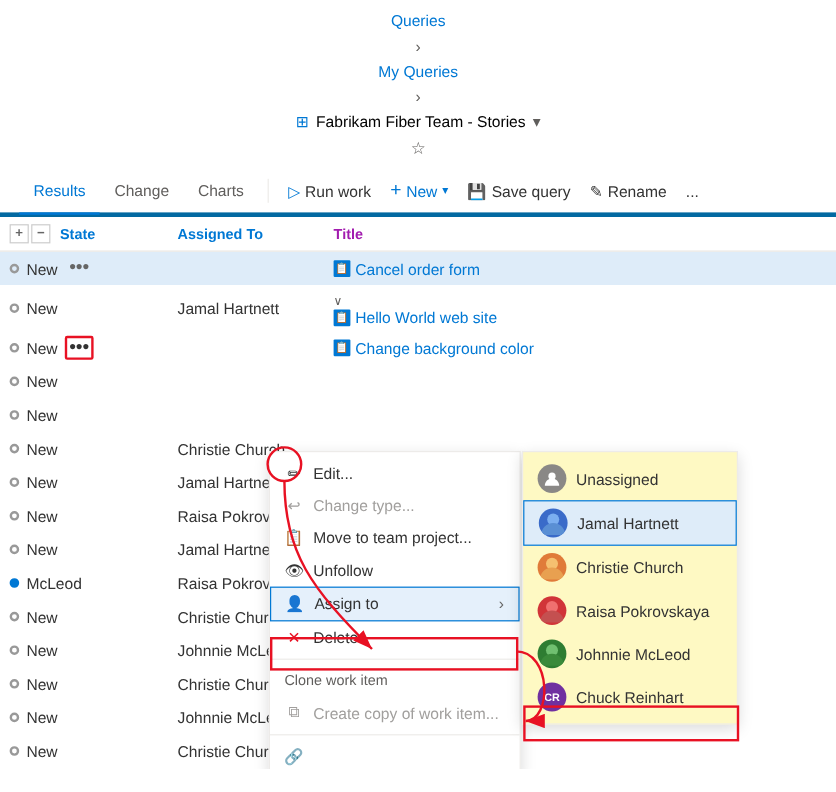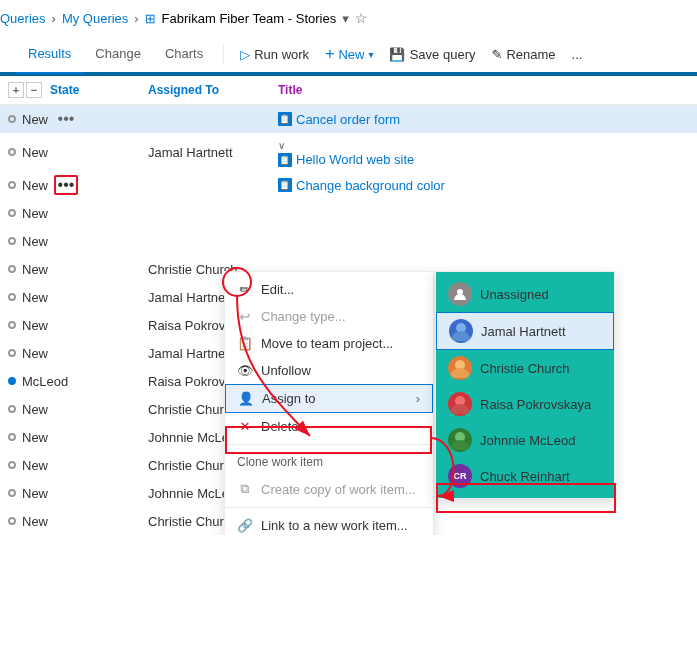--- a/index.html
+++ b/index.html
@@ -1,19 +1,19 @@
 <!DOCTYPE html>
 <html><head>
   <meta charset="utf-8">
   <style>
     * { box-sizing: border-box; margin: 0; padding: 0; }
     body { font-family: 'Segoe UI', Tahoma, Geneva, Verdana, sans-serif; font-size: 13px; background: #fff; color: #333; width: 697px; height: 660px; overflow: hidden; }
 
     
-    .breadcrumb { display: flex; align-items: center; padding: 10px 0; font-size: 13px; color: #0078d4; gap: 6px; }
+    .breadcrumb { display: flex; align-items: center; padding: 10px 0; font-size: 13px; color: #0078d4; gap: 6px; flex-direction: column; }
     .breadcrumb span { color: #605e5c; }
     .breadcrumb-sep { color: #605e5c; }
     .breadcrumb-title { display: flex; align-items: center; gap: 6px; }
     .breadcrumb-caret { color: #605e5c; cursor: pointer; }
     .breadcrumb-star { color: #ccc; cursor: pointer; font-size: 14px; }
 
     
     .toolbar { display: flex; align-items: center; border-bottom: 4px solid #0369a1; padding: 0 16px; height: 40px; gap: 0; }
     .toolbar-tab { padding: 8px 12px; font-size: 13px; cursor: pointer; color: #605e5c; border-bottom: 2px solid transparent; height: 40px; display: flex; align-items: center; }
     .toolbar-tab.active { color: #0078d4; border-bottom: 2px solid #0078d4; }
@@ -42,21 +42,21 @@
     .context-menu { position: absolute; top: 195px; left: 224px; background: #fff; border: 1px solid #edebe9; box-shadow: 0 4px 12px rgba(0,0,0,0.15); width: 210px; z-index: 100; padding: 4px 0; }
     .ctx-item { display: flex; align-items: center; gap: 8px; padding: 6px 12px; cursor: pointer; font-size: 13px; color: #333; }
     .ctx-item.disabled { color: #a19f9d; cursor: default; }
     .ctx-item.highlighted { background: #e5f0fb; border: 1px solid #0078d4; }
     .ctx-item .ctx-icon { width: 16px; text-align: center; flex-shrink: 0; font-size: 13px; }
     .ctx-item .ctx-arrow { margin-left: auto; color: #666; }
     .ctx-separator { height: 1px; background: #edebe9; margin: 4px 0; }
     .ctx-section-label { padding: 6px 12px; font-size: 12px; color: #605e5c; }
 
     
-    .submenu { position: absolute; top: 195px; left: 435px; background: #14b8a6; border: 1px solid #edebe9; box-shadow: 0 4px 12px rgba(0,0,0,0.15); width: 180px; z-index: 101; padding: 4px 0; }
+    .submenu { position: absolute; top: 195px; left: 435px; background: #fef9c3; border: 1px solid #edebe9; box-shadow: 0 4px 12px rgba(0,0,0,0.15); width: 180px; z-index: 101; padding: 4px 0; }
     .submenu-item { display: flex; align-items: center; gap: 8px; padding: 6px 12px; cursor: pointer; font-size: 13px; color: #333; }
     .submenu-item.highlighted { background: #deecf9; border: 1px solid #0078d4; }
     .avatar { width: 24px; height: 24px; border-radius: 50%; display: flex; align-items: center; justify-content: center; font-size: 10px; font-weight: 600; color: #fff; flex-shrink: 0; }
     .avatar-unassigned { background: #8a8886; }
     .avatar-jamal { background: #4472c4; overflow: hidden; }
     .avatar-christie { background: #e07b39; overflow: hidden; }
     .avatar-raisa { background: #d13438; overflow: hidden; }
     .avatar-johnnie { background: #2e7d32; overflow: hidden; }
     .avatar-cr { background: #7030a0; font-size: 9px; }
 
@@ -392,21 +392,20 @@
     </div>
     <div class="ctx-separator"></div>
     <div class="ctx-section-label">Clone work item</div>
     <div class="ctx-item disabled">
       <span class="ctx-icon">⧉</span>
       <span>Create copy of work item...</span>
     </div>
     <div class="ctx-separator"></div>
     <div class="ctx-item">
       <span class="ctx-icon">🔗</span>
-      <span>Link to a new work item...</span>
     </div>
 
   </div>
 
   <div class="submenu">
     <div class="submenu-item">
       <div class="avatar avatar-unassigned">
         <svg width="14" height="14" viewBox="0 0 14 14" fill="white">
             <circle cx="7" cy="5" r="3"></circle>
             <path d="M1 13c0-3.3 2.7-6 6-6s6 2.7 6 6"></path>

